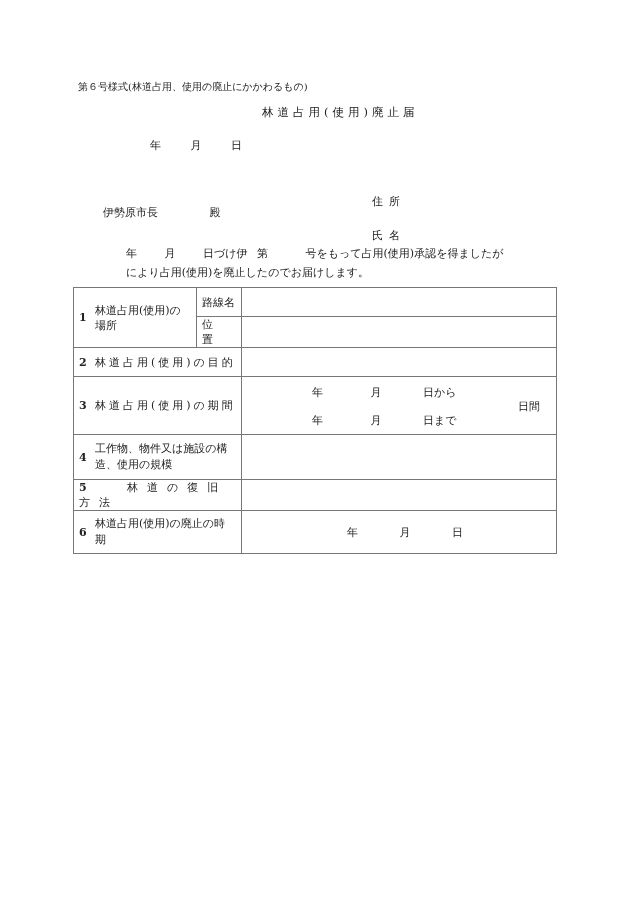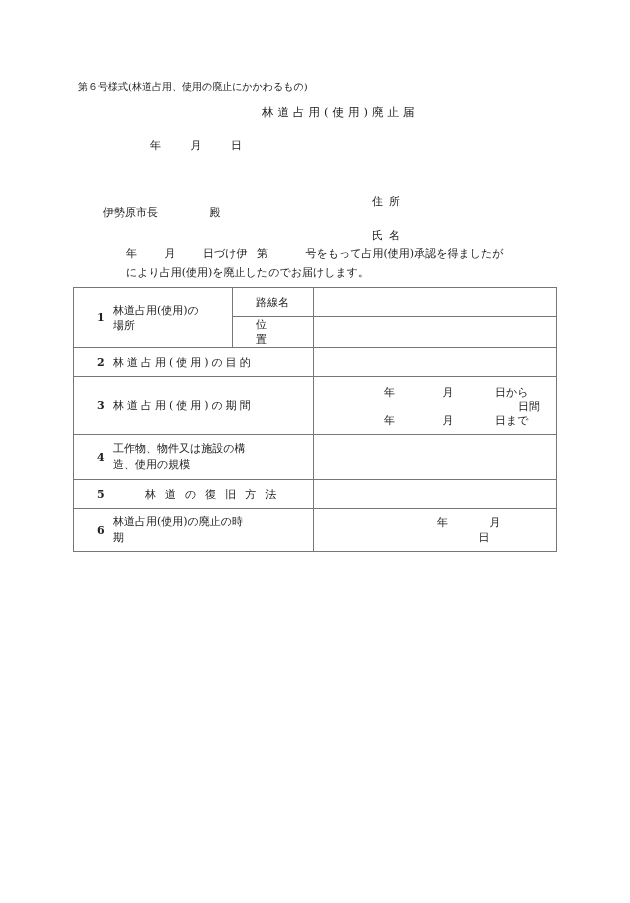--- a/index.html
+++ b/index.html
@@ -20,21 +20,21 @@
   .body1 { left: 126px; top: 246px; }
   .body2 { left: 126px; top: 265px; }
   .gap { display: inline-block; }
 
   table.form {
     position: absolute; left: 73px; top: 287px;
     width: 484px; border-collapse: collapse;
     font-size: 11px;
   }
   table.form td {
-    border: 1px solid #777; padding: 0 23px; vertical-align: middle;
+    border: 1px solid #777; padding: 0 5px; vertical-align: middle;
   }
   .num { display: inline-block; width: 16px; font-weight: bold; }
   .c-label { width: 156px; margin-left: 36px; }
   .spaced { letter-spacing: 3px; }
   .spaced-wide { letter-spacing: 9px; margin-left: 32px; }
   .period { position: relative; height: 57px; }
   .period .l1, .period .l2 { position: absolute; left: 70px; }
   .period .l1 { top: 8px; } .period .l2 { top: 36px; }
   .period .days { position: absolute; right: 16px; top: 22px; }
   .ymd span { display: inline-block; }

